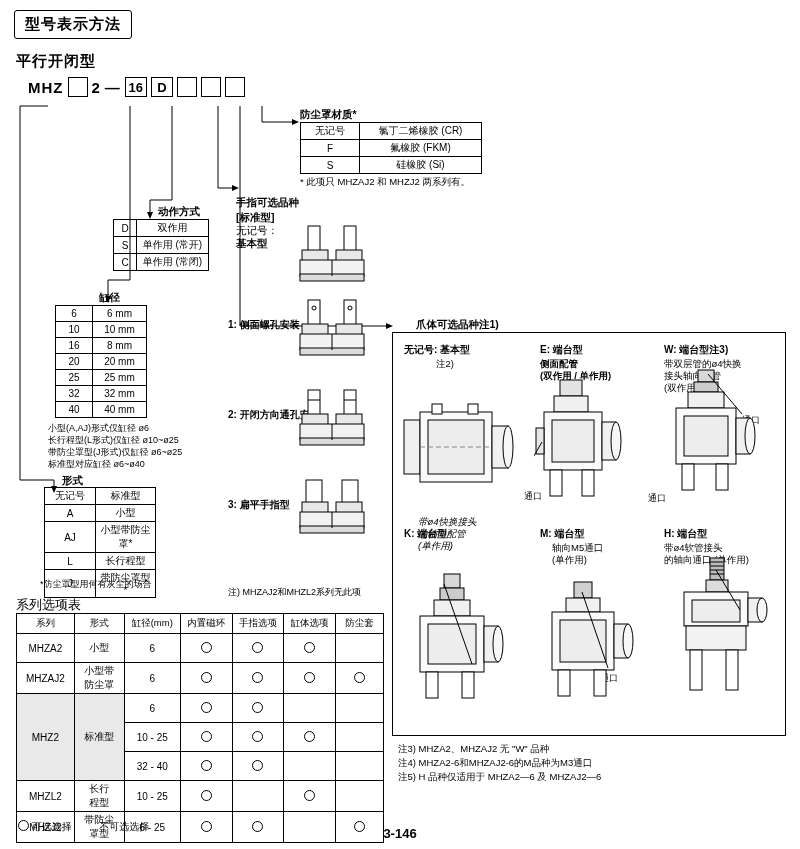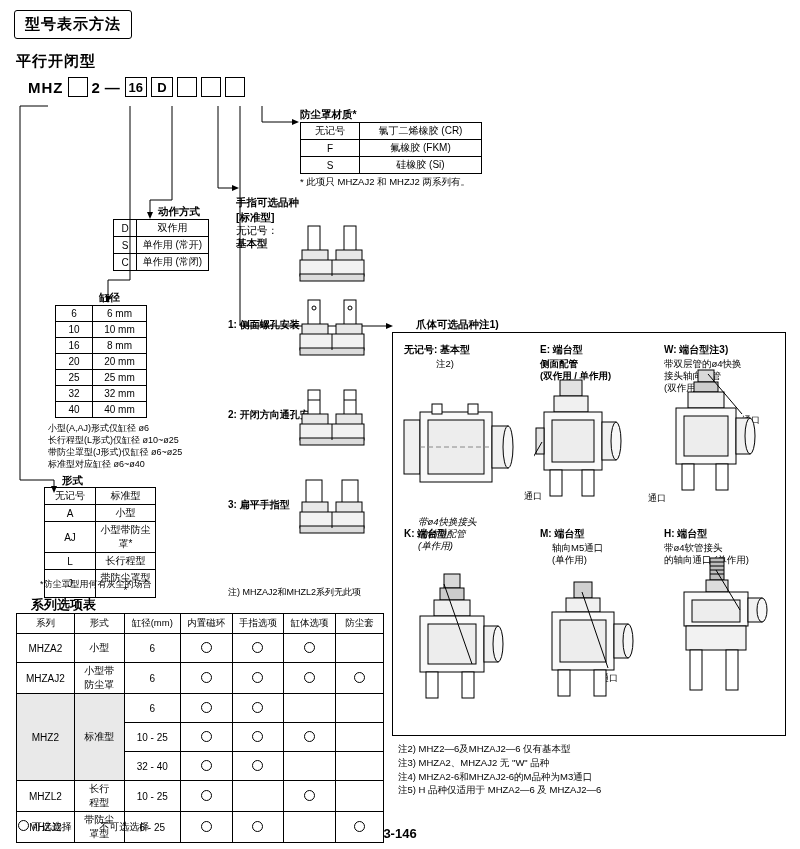--- a/index.html
+++ b/index.html
@@ -26,21 +26,21 @@
   .lbl{position:absolute;font-size:10.5px;}
   .lbl-b{position:absolute;font-size:10.5px;font-weight:bold;}
   .tbl-act{position:absolute;left:113px;top:219px;width:96px;}
   .tbl-act td{height:13px;}
   .tbl-bore{position:absolute;left:55px;top:305px;width:92px;}
   .tbl-bore td{height:13px;}
   .bore-note{position:absolute;left:48px;top:422px;font-size:9px;line-height:1.35;}
   .tbl-form{position:absolute;left:44px;top:487px;width:112px;}
   .tbl-form td{height:14px;}
   .form-note{position:absolute;left:40px;top:578px;font-size:9px;}
-  .series-h{position:absolute;left:16px;top:596px;font-weight:bold;font-size:13px;margin-left:15px;}
+  .series-h{position:absolute;left:16px;top:596px;font-weight:normal;font-size:13px;}
   .tbl-series{position:absolute;left:16px;top:613px;width:368px;}
   .tbl-series td{height:26px;font-size:10px;}
   .tbl-series .hd td{height:17px;font-size:9.5px;}
   .legend{position:absolute;left:18px;top:820px;font-size:10px;}
   .dot{display:inline-block;width:9px;height:9px;border-radius:50%;border:1.2px solid #000;background:#fff;vertical-align:-1px;}
   .fl{font-size:10px;font-weight:bold;}
   .panel{position:absolute;left:392px;top:332px;width:392px;height:402px;border:1px solid #000;}
   .pn-t{position:absolute;font-size:10px;font-weight:bold;line-height:1.25;}
   .pn-s{position:absolute;font-size:9.5px;line-height:1.25;}
   .notes{position:absolute;left:398px;top:742px;font-size:9.5px;line-height:1.45;}
@@ -354,21 +354,20 @@
   <rect x="28" y="44" width="48" height="22" fill="#ededed" stroke="#000"></rect>
   <rect x="84" y="42" width="14" height="24" fill="#f0f0f0" stroke="#000"></rect>
   <ellipse cx="98" cy="54" rx="5" ry="12" fill="#f7f7f7" stroke="#000"></ellipse>
   <rect x="22" y="70" width="60" height="24" fill="#f2f2f2" stroke="#000"></rect>
   <rect x="26" y="94" width="12" height="40" fill="#fff" stroke="#000"></rect>
   <rect x="62" y="94" width="12" height="40" fill="#fff" stroke="#000"></rect>
   <path d="M52,14 L76,54" stroke="#000" fill="none"></path>
 </svg>
 
 <div class="notes">
-  <div>注2) MHZ2—6及MHZAJ2—6 仅有基本型</div>
   <div>注3) MHZA2、MHZAJ2 无 "W" 品种</div>
   <div>注4) MHZA2-6和MHZAJ2-6的M品种为M3通口</div>
   <div>注5) H 品种仅适用于 MHZA2—6 及 MHZAJ2—6</div>
 </div>
 
 <div class="series-h">系列选项表</div>
 <table class="tbl-series">
   <tbody>
       <tr class="hd">
     <td style="width:52px">系列</td>

